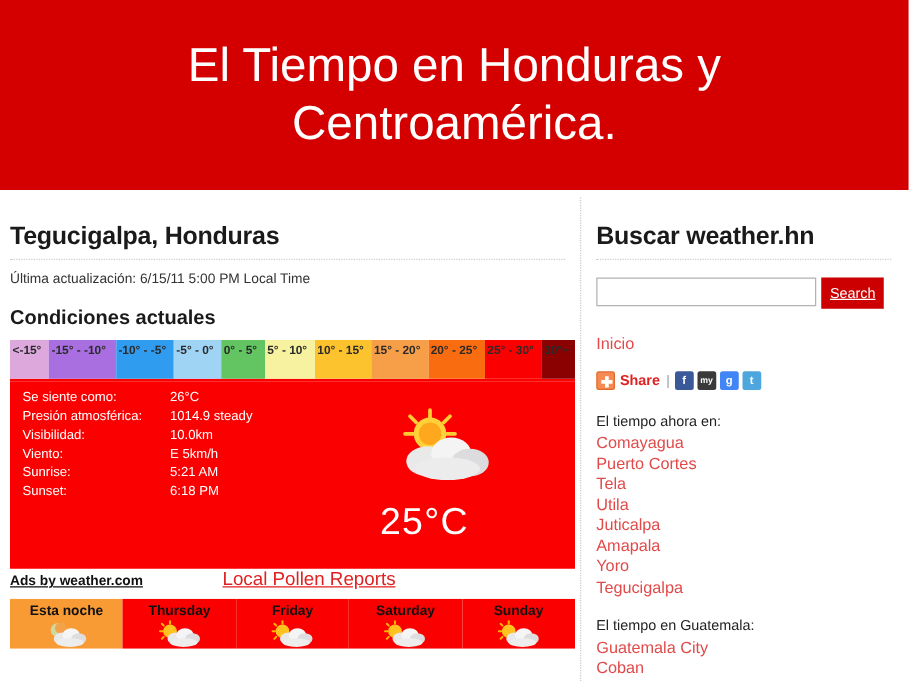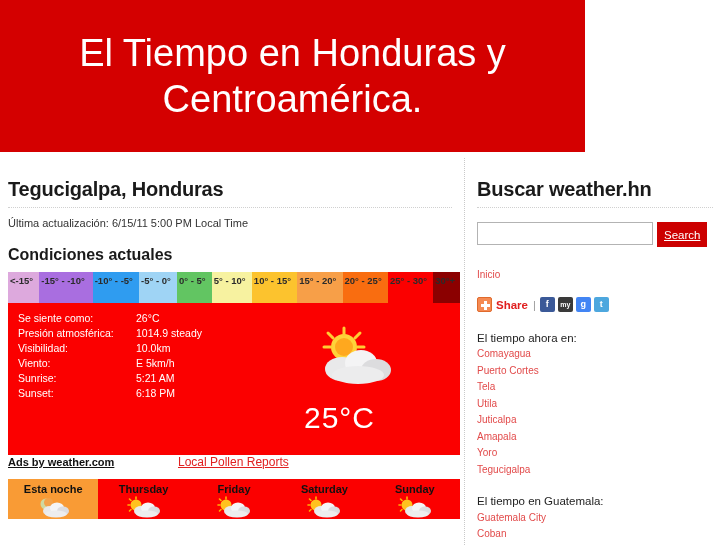--- a/index.html
+++ b/index.html
@@ -8,21 +8,21 @@
     width: 727px; height: 545px;
     overflow: hidden;
     background: #ffffff;
     font-family: "Liberation Sans", sans-serif;
   }
 
   
   #site-header {
     background: #d40000;
     height: 152px;
-    width: 585px;
+    width: 727px;
     display: flex;
     align-items: center;
     justify-content: center;
     padding: 0 60px;
   }
   #site-title {
     color: #ffffff;
     font-size: 38px;
     line-height: 46px;
     font-weight: normal;
@@ -148,21 +148,21 @@
     height: 20px;
   }
   #ads-row .ads-label {
     font-size: 11px;
     font-weight: bold;
     color: #111;
     text-decoration: underline;
     width: 170px;
   }
   #ads-row a {
-    font-size: 12px;
+    font-size: 15px;
     color: #e02020;
     text-decoration: underline;
     width: 148px;
   }
 
   
   #forecast-strip {
     display: flex;
     width: 452px;
     height: 40px;
@@ -211,21 +211,21 @@
     border: none;
     font-size: 11.5px;
     padding: 0 7px;
     height: 25px;
     cursor: pointer;
     font-family: "Liberation Sans", sans-serif;
     text-decoration: underline;
   }
   .side-link {
     display: block;
-    font-size: 10px;
+    font-size: 13px;
     color: #e24a4a;
     text-decoration: none;
     line-height: 16.5px;
   }
   #inicio-link { margin-top: 20px; }
 
   #share-row {
     display: flex;
     align-items: center;
     margin-top: 13px;

